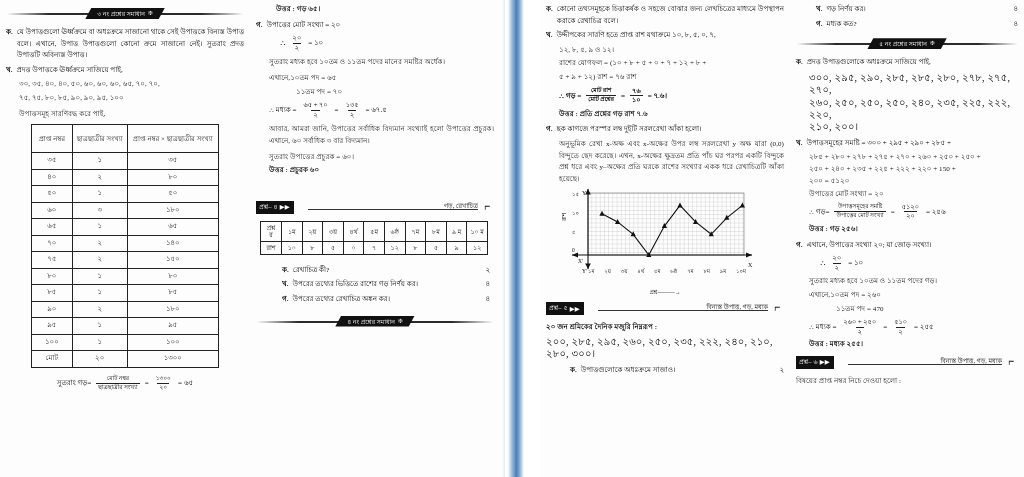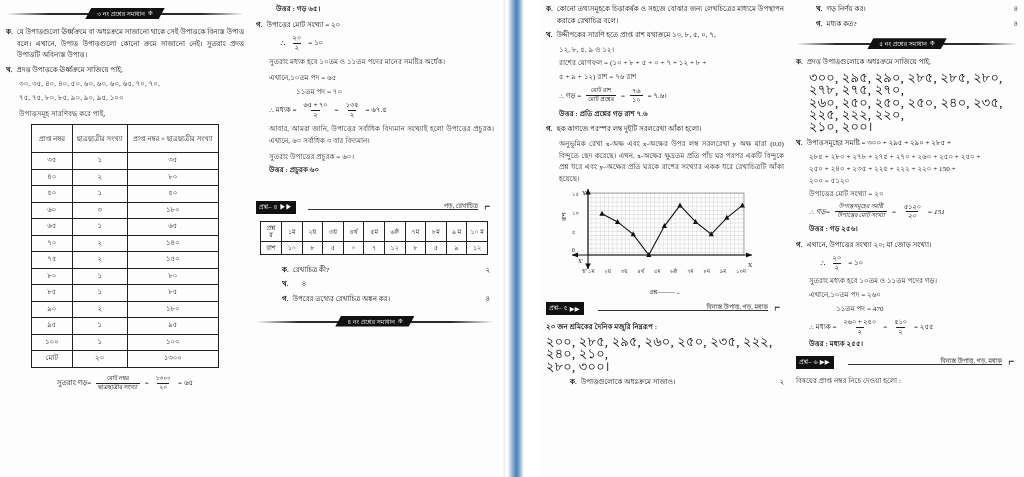--- a/index.html
+++ b/index.html
@@ -40,21 +40,21 @@
   }
 
   
   .cols{display:flex;height:100%;}
   .col{
     box-sizing:border-box;
     padding:4px 6px 4px 6px;
     position:relative;
   }
   .col-a{width:250px;}
-  .col-b{width:250px;font-family:Liberation Serif, serif;}
+  .col-b{width:250px;}
   .col-c{width:250px;}
   .col-d{width:234px;}
 
   
   .txt{
     font-size:7.1px;
     line-height:11.6px;
     color:#1a1a1a;
     letter-spacing:.05px;
     text-align:justify;
@@ -142,21 +142,21 @@
   .axis-ylabel{
     position:absolute;left:-2px;top:24px;font-size:5.6px;
     writing-mode:vertical-rl;transform:rotate(180deg);
   }
   .xticklabels{position:absolute;left:26px;bottom:-1px;width:158px;display:flex;
                justify-content:space-between;font-size:5.3px;}
   .yticklabels{position:absolute;left:10px;top:2px;height:62px;
                display:flex;flex-direction:column;justify-content:space-between;font-size:5.3px;}
   .center{text-align:center;}
   .bold{font-weight:700;}
-  .numlist{font-size:13px;line-height:12.4px;letter-spacing:.2px;}
+  .numlist{font-size:10px;line-height:12.4px;letter-spacing:.2px;}
   .therefore{font-size:8px;}
 </style>
 </head>
 <body>
 
 <div class="spread">
 
   <div class="page page-left">
     <div class="cols">
 
@@ -363,20 +363,21 @@
           </table>
 
         <div style="margin-top:10px;padding-left:26px;padding-right:4px;">
           <div class="qline">
             <span class="qmark">ক.</span>
             <span class="qbody">রেখাচিত্র কী?</span>
             <span class="qmarks-num">২</span>
           </div>
           <div class="qline">
             <span class="qmark">খ.</span>
+            <span class="qbody">উপরের তথ্যের ভিত্তিতে রাশের গড় নির্ণয় কর।</span>
             <span class="qmarks-num">৪</span>
           </div>
           <div class="qline">
             <span class="qmark">গ.</span>
             <span class="qbody">উপরের তথ্যের রেখাচিত্র অঙ্কন কর।</span>
             <span class="qmarks-num">৪</span>
           </div>
         </div>
 
         <div class="banner" style="margin-top:9px;">
@@ -407,21 +408,21 @@
         </div>
 
         <div class="qline">
           <span class="qmark">খ.</span>
           <span class="qbody">উদ্দীপকের সারণি হতে প্রাপ্ত রাশ যথাক্রমে ১০, ৮, ৫, ০, ৭,</span>
         </div>
         <div class="txt indent mb2">১২, ৮, ৫, ৯ ও ১২।</div>
         <div class="txt indent mb2">রাশের যোগফল = (১০ + ৮ + ৫ + ০ + ৭ + ১২ + ৮ +</div>
         <div class="txt indent mb4">৫ + ৯ + ১২) রাশ = ৭৬ রাশ</div>
 
-        <div class="eqrow indent" style="margin:3px 0 5px 0;">
+        <div class="eqrow indent" style="margin:3px 0 5px 0;font-weight:bold;">
           <span>∴ গড় =</span>
           <span class="frac small">
             <span class="num">মোট রাশ</span>
             <span class="den">মোট প্রশ্নের</span>
           </span>
           <span>=</span>
           <span class="frac">
             <span class="num">৭৬</span>
             <span class="den">১০</span>
           </span>
@@ -552,32 +553,32 @@
 
         <div class="qline">
           <span class="qmark">খ.</span>
           <span class="qbody">উপাত্তসমূহের সমষ্টি = ৩০০ + ২৯৫ + ২৯০ + ২৮৫ +</span>
         </div>
         <div class="txt indent">২৮৫ + ২৮০ + ২৭৮ + ২৭৫ + ২৭০ + ২৬০ + ২৫০ + ২৫০ +</div>
         <div class="txt indent">২৫০ + ২৪০ + ২৩৫ + ২২৫ + ২২২ + ২২০ + 150 +</div>
         <div class="txt indent mb2">২০০ = ৫১২০</div>
         <div class="txt indent mb2">উপাত্তের মোট সংখ্যা = ২০</div>
 
-        <div class="eqrow indent" style="margin:3px 0 4px 0;font-style:italic;">
+        <div class="eqrow indent" style="margin:3px 0 4px 0;">
           <span>∴ গড়=</span>
           <span class="frac small">
             <span class="num">উপাত্তসমূহের সমষ্টি</span>
             <span class="den">উপাত্তের মোট সংখ্যা</span>
           </span>
           <span>=</span>
           <span class="frac">
             <span class="num">৫১২০</span>
             <span class="den">২০</span>
           </span>
-          <span>= 151</span>
+          <span>= ২৫৬</span>
         </div>
 
         <div class="txt indent bold mb4">উত্তর : গড় ২৫৬।</div>
 
         <div class="qline">
           <span class="qmark">গ.</span>
           <span class="qbody">এখানে, উপাত্তের সংখ্যা ২০; যা জোড় সংখ্যা।</span>
         </div>
 
         <div class="eqrow indent2" style="margin:4px 0 5px 0;">

